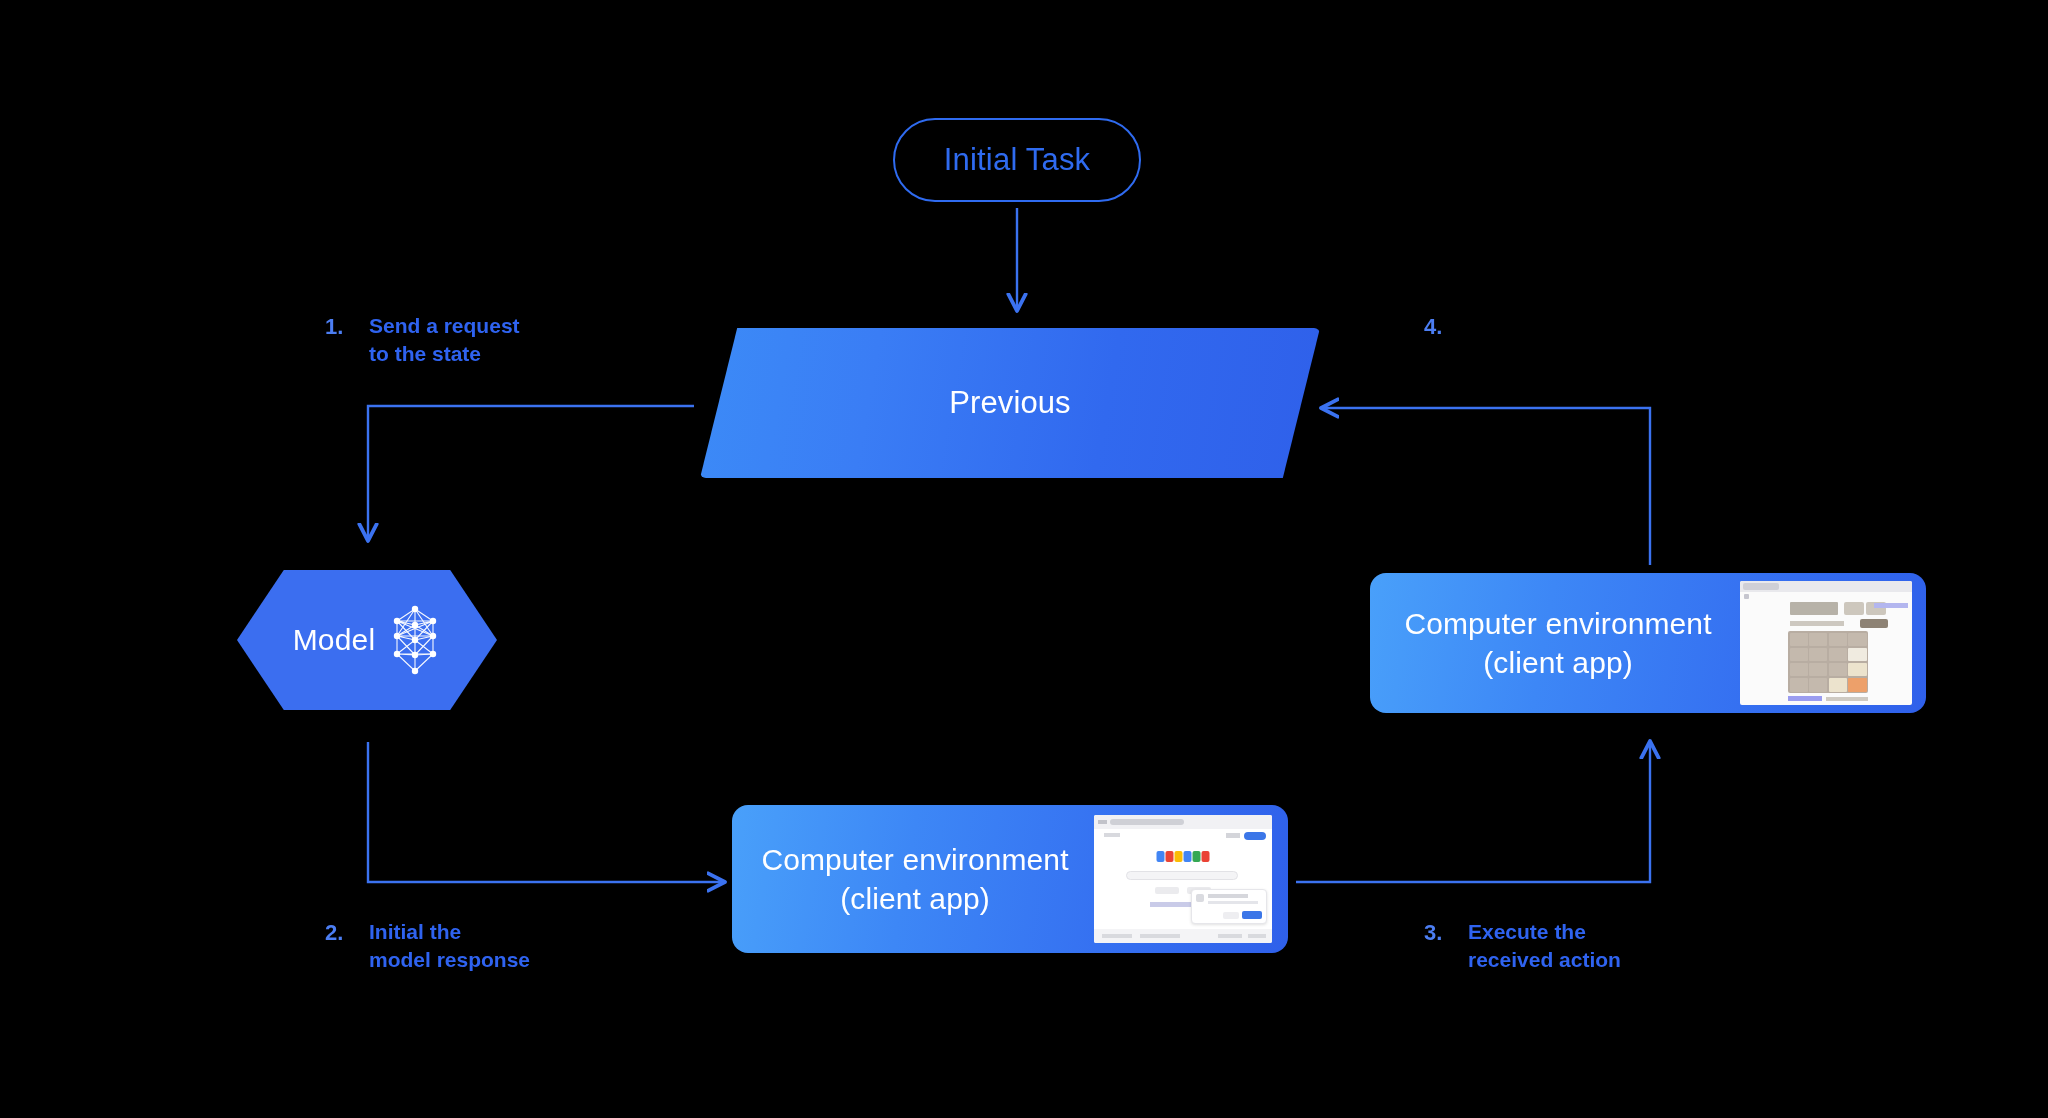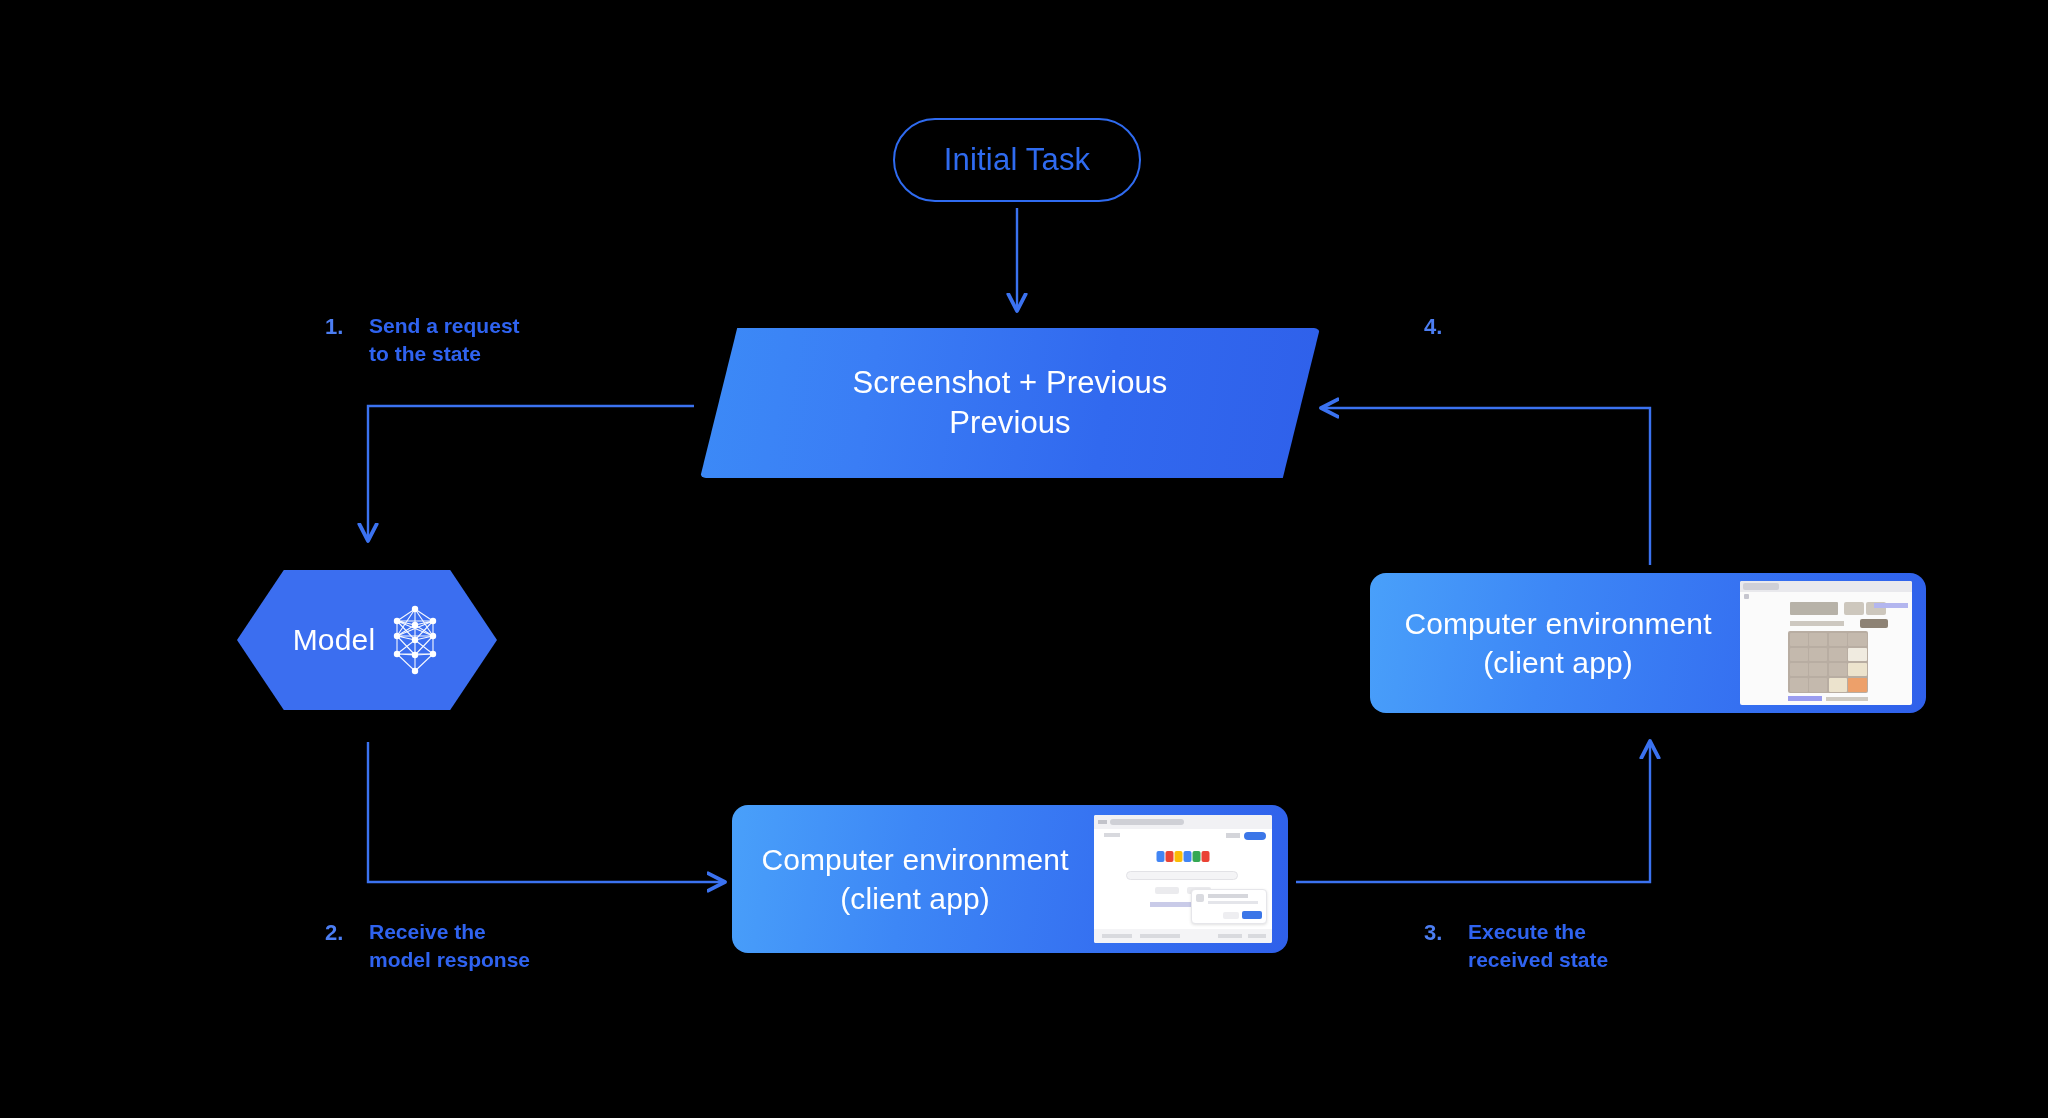--- a/index.html
+++ b/index.html
@@ -157,21 +157,20 @@
     <path d="M1650,565 L1650,408 L1322,408" fill="none" stroke="#3b72f0" stroke-width="2.4" marker-end="url(#ah)"></path>
   </svg>
 
   <div class="abs" id="initial-task">
     <span class="txt">Initial Task</span>
   </div>
 
   <div class="abs" id="screenshot-node">
     <div class="shape"></div>
     <div class="label">
-      <span>Screenshot + Previous</span>
       <span>Previous</span>
     </div>
   </div>
 
   <div class="abs" id="model-node">
     <div class="shape"></div>
     <div class="inner">
       <span class="mtxt">Model</span>
       <svg id="nn-icon" viewBox="0 0 52 74">
         <g stroke="#ffffff" stroke-width="1.1" fill="none" opacity="0.95">
@@ -286,22 +285,22 @@
   <div class="abs step" id="step1">
     <span class="num">1.</span>
     <span class="cap">Send a request
 to the state</span>
   </div>
   <div class="abs step" id="step4">
     <span class="num">4.</span>
   </div>
   <div class="abs step" id="step2">
     <span class="num">2.</span>
-    <span class="cap">Receive the
+    <span class="cap">Initial the
 model response</span>
   </div>
   <div class="abs step" id="step3">
     <span class="num">3.</span>
     <span class="cap">Execute the
-received state</span>
+received action</span>
   </div>
 
 </div>
 
 </body></html>

